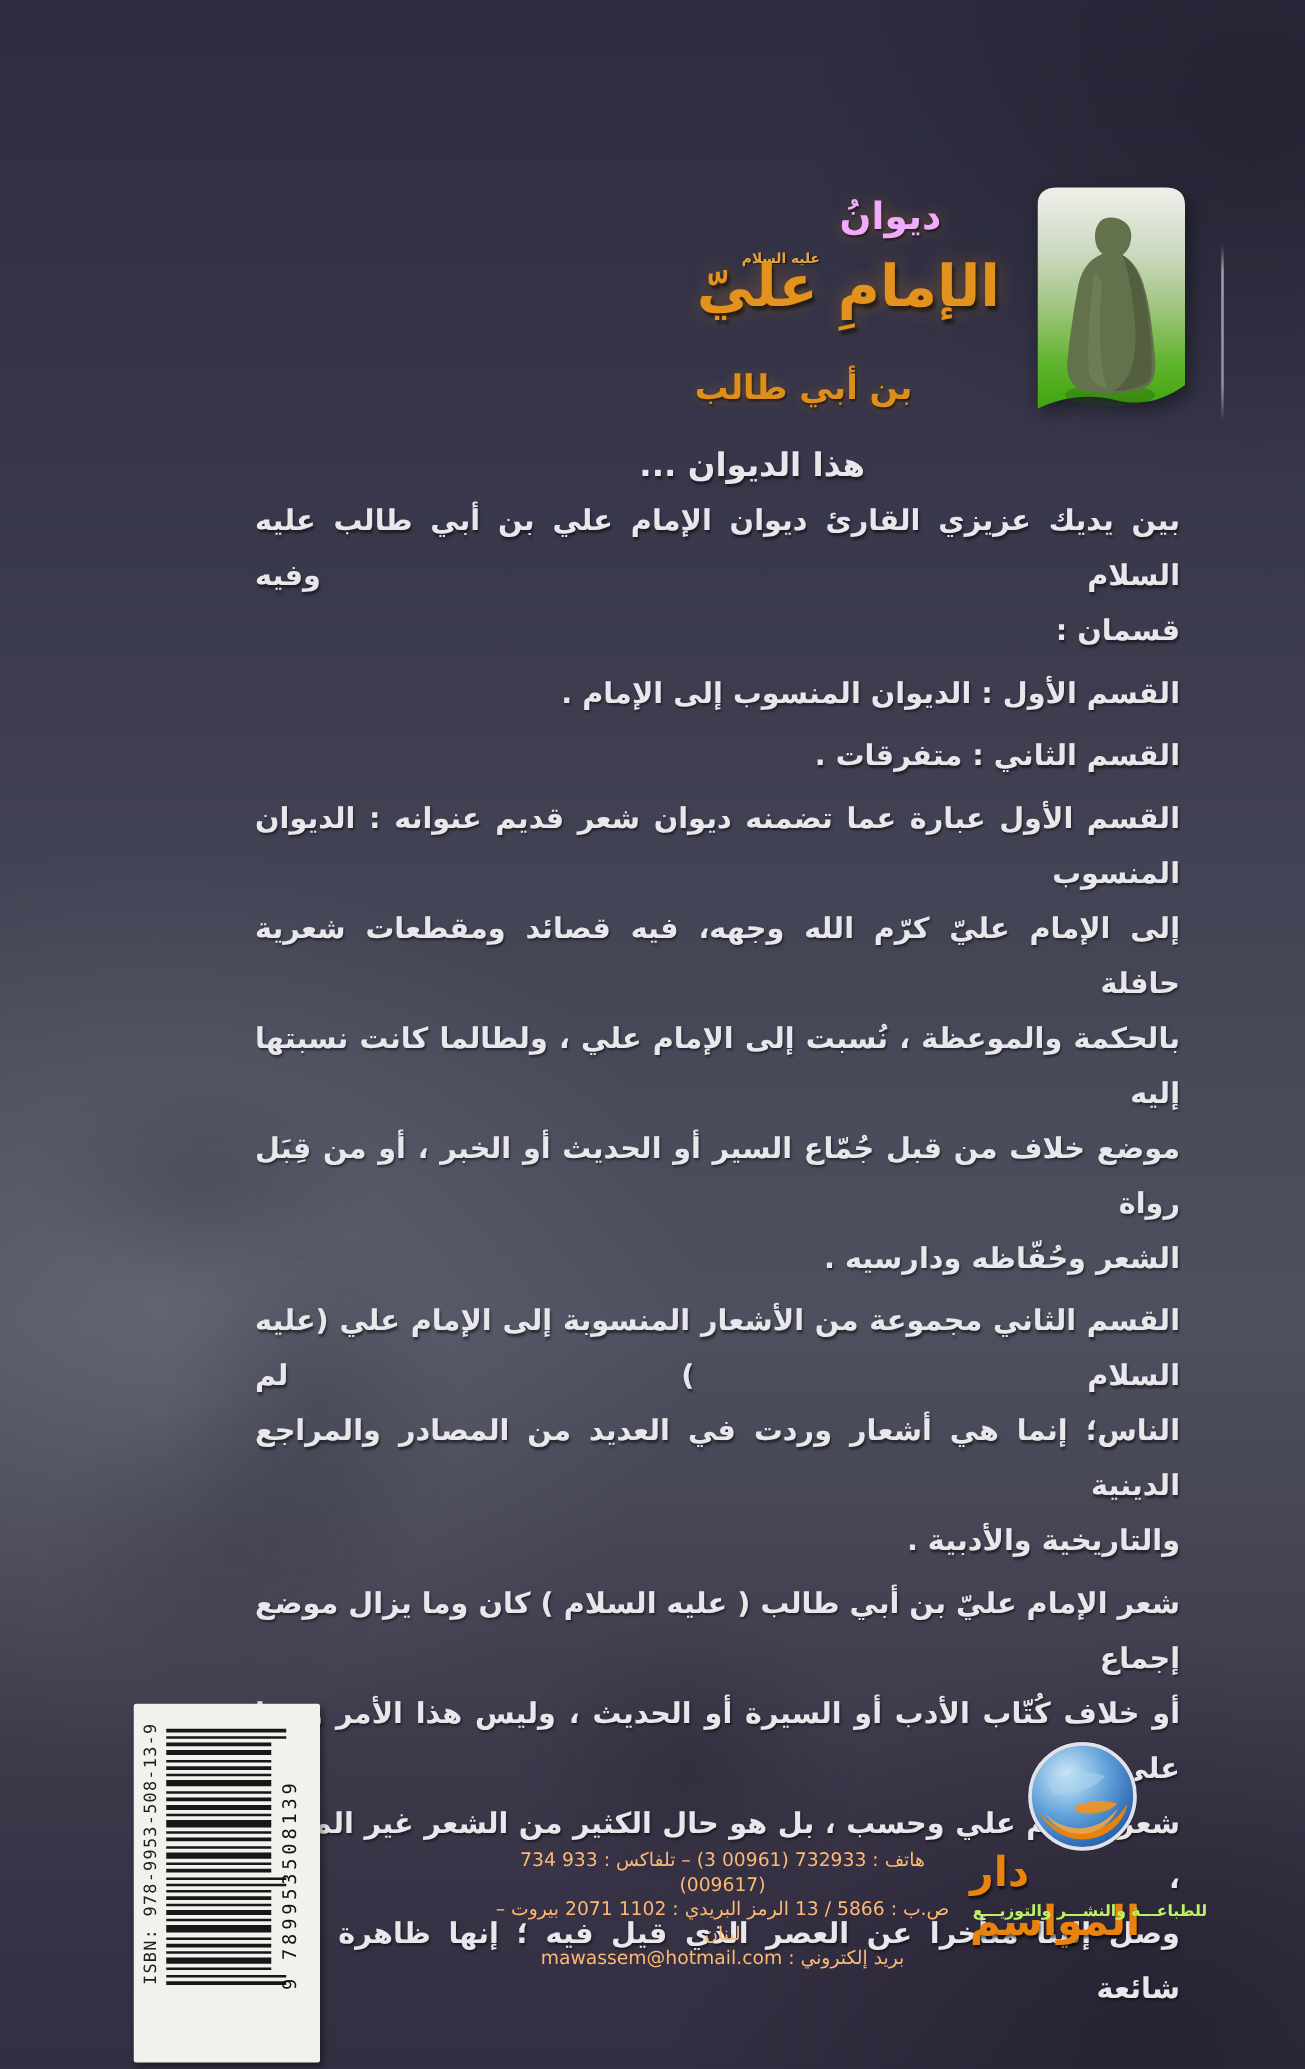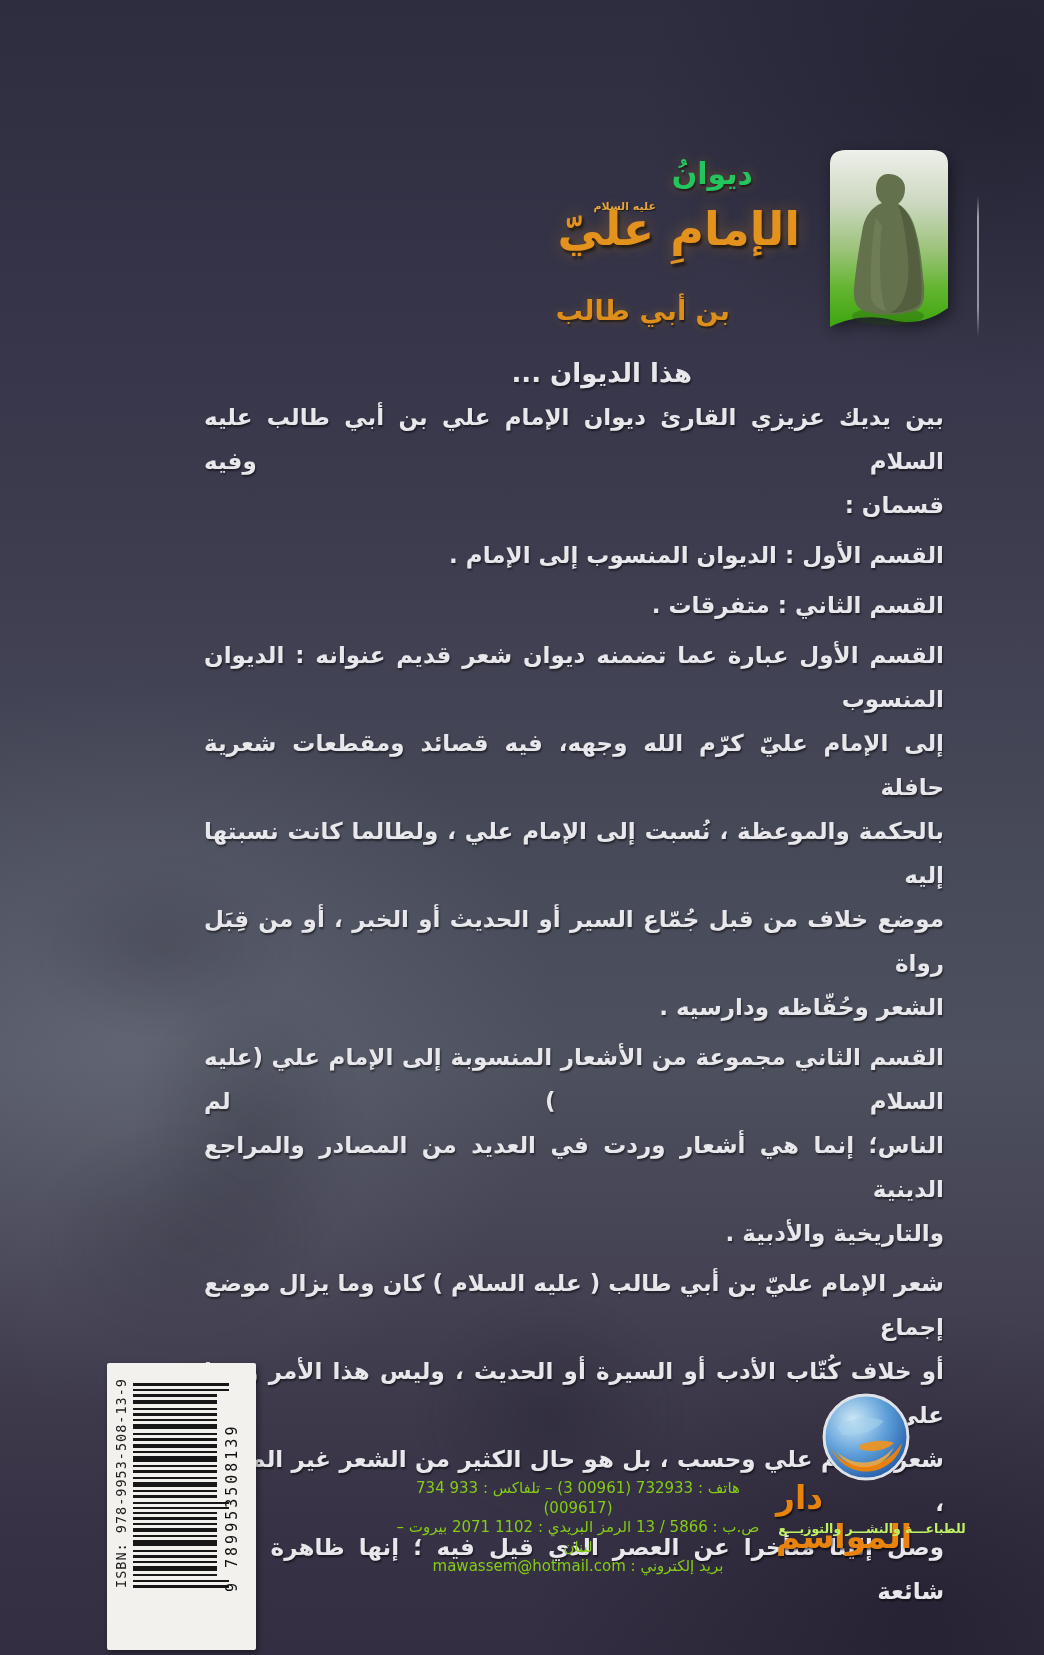--- a/index.html
+++ b/index.html
@@ -10,21 +10,21 @@
       radial-gradient(620px 520px at 12% 63%, rgba(148,154,166,0.28), rgba(148,154,166,0) 70%),
       radial-gradient(480px 380px at 96% 6%, rgba(8,8,18,0.30), rgba(8,8,18,0) 75%),
       radial-gradient(520px 420px at 88% 98%, rgba(14,10,24,0.35), rgba(14,10,24,0) 75%),
       linear-gradient(180deg,#2e2d40 0%,#37364a 22%,#46485733 35%,#474a59 52%,#4d505e 64%,#423f50 80%,#373245 92%,#332e41 100%);
     background-color:#3c3b4e;
   }
   .ghost{position:absolute;filter:blur(7px);pointer-events:none;}
   
   .title-kicker{
     position:absolute;right:291px;top:156px;direction:rtl;
-    font-size:30px;font-weight:700;color:#22c55e;
+    font-size:30px;font-weight:700;color:#f0abfc;
     text-shadow:0 0 12px rgba(230,150,30,.35),1px 2px 2px rgba(0,0,0,.65);
   }
   .title-main{
     position:absolute;right:244px;top:202px;direction:rtl;
     font-size:46px;font-weight:700;color:#e3921e;letter-spacing:1px;
     text-shadow:0 0 16px rgba(235,150,25,.35),2px 3px 3px rgba(0,0,0,.7);
   }
   .title-blessing{
     position:absolute;right:388px;top:200px;direction:rtl;
     font-size:11px;font-weight:700;color:#e6a83e;
@@ -62,21 +62,21 @@
     letter-spacing:1px;padding:6px 0 2px 62px;white-space:nowrap;}
   .ean-digits{font-family:"DejaVu Sans Mono",monospace;font-size:15px;color:#111;
     letter-spacing:3px;padding-left:58px;margin-top:-12px;white-space:nowrap;}
   
   .logo{position:absolute;left:820px;top:1391px;width:92px;height:92px;}
   .pubname{position:absolute;left:776px;top:1478px;width:192px;text-align:left;direction:rtl;
     font-size:33px;font-weight:700;color:#e8830d;text-shadow:1px 2px 2px rgba(0,0,0,.6);}
   .pubtag{position:absolute;left:770px;top:1521px;width:204px;text-align:center;direction:rtl;
     font-size:12.5px;font-weight:700;color:#bef264;letter-spacing:.5px;}
   .contact{position:absolute;left:392px;top:1479px;width:372px;text-align:center;
-    color:#84cc16;font-size:15px;line-height:19.5px;}
+    color:#fdba74;font-size:15px;line-height:19.5px;}
   .contact .ltr{direction:ltr;unicode-bidi:embed;}
   .contact .rtl{direction:rtl;unicode-bidi:embed;}
 </style>
 </head>
 <body>
 
 <div class="ghost" style="left:30px;top:860px;width:260px;height:170px;background:radial-gradient(closest-side,rgba(28,28,40,.20),rgba(28,28,40,0));"></div>
 <div class="ghost" style="left:140px;top:990px;width:220px;height:280px;background:radial-gradient(closest-side,rgba(25,25,38,.22),rgba(25,25,38,0));"></div>
 <div class="ghost" style="left:40px;top:1130px;width:280px;height:220px;background:radial-gradient(closest-side,rgba(25,25,38,.18),rgba(25,25,38,0));"></div>
 <div class="ghost" style="left:420px;top:1300px;width:260px;height:230px;background:radial-gradient(closest-side,rgba(20,18,32,.25),rgba(20,18,32,0));"></div>

